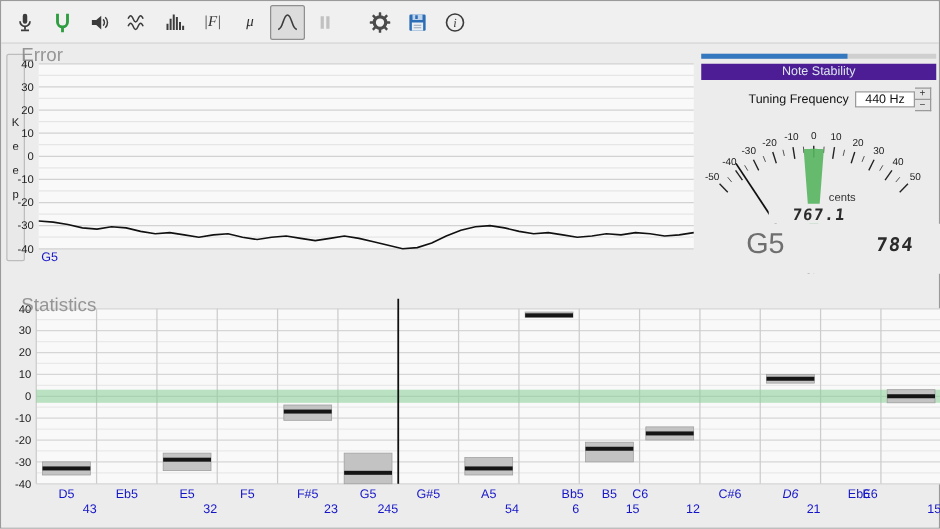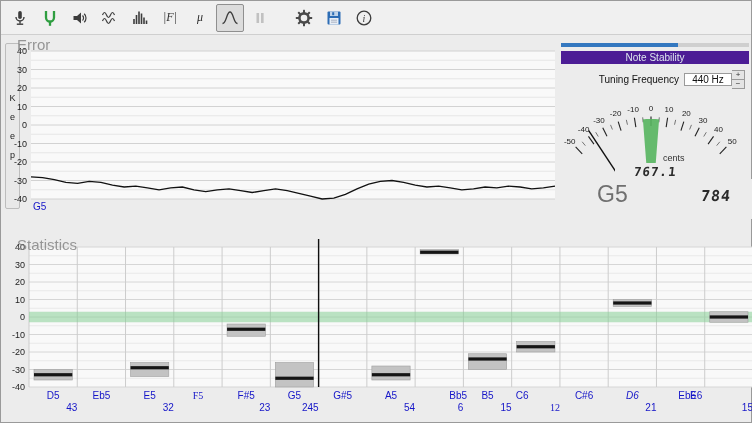--- a/index.html
+++ b/index.html
@@ -347,36 +347,36 @@
           <rect x="708.7333333333333" y="80.4" width="38.266666666666666" height="3.2" fill="#151515"></rect>
           <line x1="317.6" y1="4" x2="317.6" y2="152" stroke="#101010" stroke-width="1.4"></line>
         </svg>
       <div id="stats-labels">
           <span class="stat-note" style="left: 28px; width: 48.2667px;">D5</span>
           <span class="stat-count" style="left: 28px; width: 48.2667px;">43</span>
           <span class="stat-note" style="left: 76.2667px; width: 48.2667px;">Eb5</span>
           <span class="stat-count" style="left: 76.2667px; width: 48.2667px;"></span>
           <span class="stat-note" style="left: 124.533px; width: 48.2667px;">E5</span>
           <span class="stat-count" style="left: 124.533px; width: 48.2667px;">32</span>
-          <span class="stat-note" style="left: 172.8px; width: 48.2667px; font-family: Liberation Serif, serif;">F5</span>
+          <span class="stat-note" style="left: 172.8px; width: 48.2667px;">F5</span>
           <span class="stat-count" style="left: 172.8px; width: 48.2667px;"></span>
           <span class="stat-note" style="left: 221.067px; width: 48.2667px;">F#5</span>
           <span class="stat-count" style="left: 221.067px; width: 48.2667px;">23</span>
           <span class="stat-note" style="left: 269.333px; width: 48.2667px;">G5</span>
           <span class="stat-count" style="left: 269.333px; width: 48.2667px;">245</span>
           <span class="stat-note" style="left: 317.6px; width: 48.2667px;">G#5</span>
           <span class="stat-count" style="left: 317.6px; width: 48.2667px;"></span>
           <span class="stat-note" style="left: 365.867px; width: 48.2667px;">A5</span>
           <span class="stat-count" style="left: 365.867px; width: 48.2667px;">54</span>
           <span class="stat-note" style="left: 433px; width: 48.2667px;">Bb5</span>
           <span class="stat-count" style="left: 414.133px; width: 48.2667px;">6</span>
           <span class="stat-note" style="left: 462.4px; width: 48.2667px;">B5</span>
           <span class="stat-count" style="left: 462.4px; width: 48.2667px;">15</span>
-          <span class="stat-note" style="left: 497px; width: 48.2667px;">C6</span>
-          <span class="stat-count" style="left: 510.667px; width: 48.2667px; font-family: Liberation Serif, serif;">12</span>
+          <span class="stat-note" style="left: 487px; width: 48.2667px;">C6</span>
+          <span class="stat-count" style="left: 510.667px; width: 48.2667px;">12</span>
           <span class="stat-note" style="left: 558.933px; width: 48.2667px;">C#6</span>
           <span class="stat-count" style="left: 558.933px; width: 48.2667px;"></span>
           <span class="stat-note" style="left: 607.2px; width: 48.2667px; font-style: italic;">D6</span>
           <span class="stat-count" style="left: 607.2px; width: 48.2667px;">21</span>
           <span class="stat-note" style="left: 662px; width: 48.2667px;">Eb6</span>
           <span class="stat-count" style="left: 655.467px; width: 48.2667px;"></span>
           <span class="stat-note" style="left: 671px; width: 48.2667px;">E6</span>
           <span class="stat-count" style="left: 703.733px; width: 48.2667px;">15</span>
         </div>
     </div>

